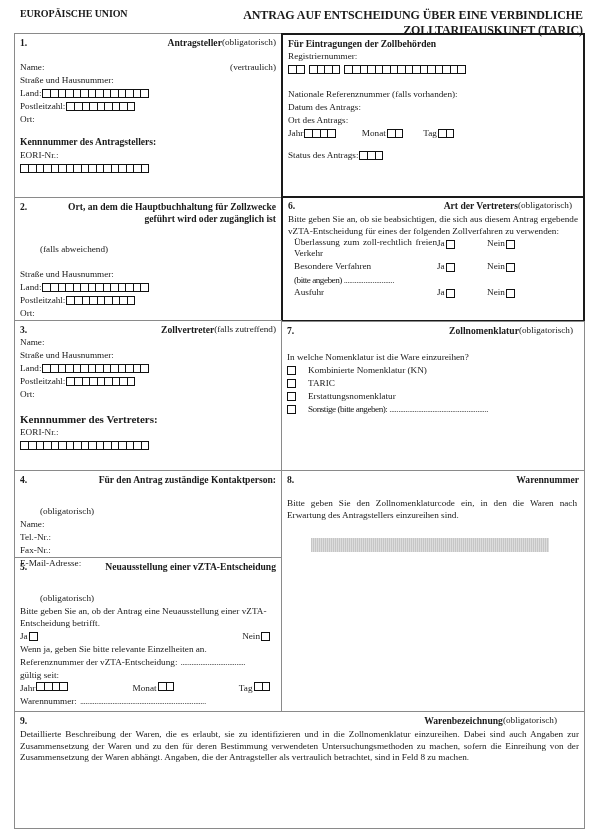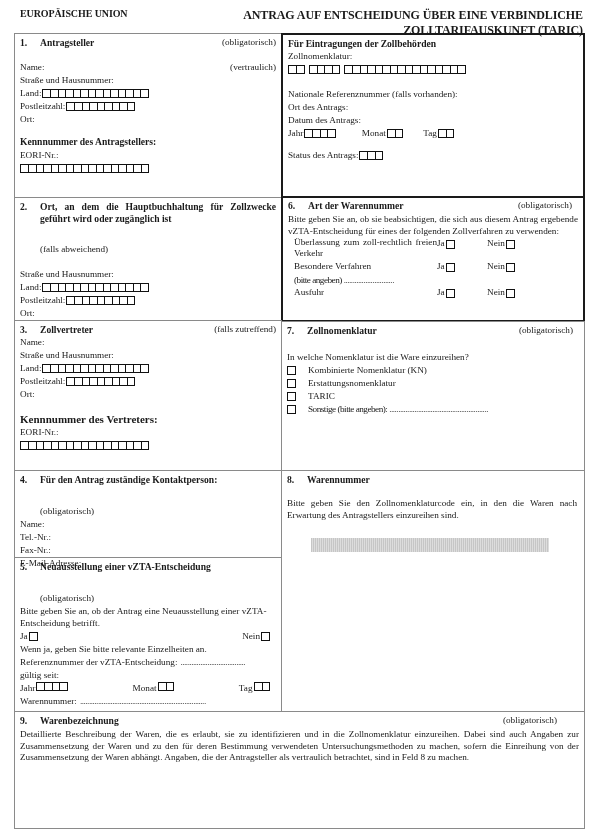--- a/index.html
+++ b/index.html
@@ -6,21 +6,21 @@
   html, body { width: 605px; height: 838px; background: #ffffff; overflow: hidden; }
   body { position: relative; font-family: "Liberation Serif", "DejaVu Serif", serif; color: #1a1a1a; font-size: 9.2px; line-height: 1.25; }
   .abs { position: absolute; }
   .hdr-left { left: 20px; top: 8px; font-size: 10px; font-weight: bold; letter-spacing: -0.1px; }
   .hdr-right { right: 22px; top: 8px; font-size: 12px; font-weight: bold; text-align: right; line-height: 1.28; letter-spacing: -0.1px; }
   .frame { border: 1px solid #8a8a8a; }
   .bold-frame { border: 2px solid #1a1a1a; }
   .sec { position: absolute; padding: 3px 5px 0 5px; }
   .sec-title { display: flex; font-weight: bold; font-size: 9.6px; }
   .sec-title .num { width: 20px; flex: 0 0 20px; }
-  .sec-title .txt { flex: 1; }
+  .sec-title .txt { flex: 1; text-align: right; }
   .sec-title .note { font-weight: normal; font-size: 9.2px; white-space: nowrap; }
   .line { height: 13px; white-space: nowrap; display: flex; align-items: center; }
   .boxes { display: inline-flex; margin-left: 1px; }
   .boxes span { display: inline-block; width: 9px; height: 9px; border: 1.6px solid #111; margin-right: 0; }
   .boxes span + span { border-left: none; width: 7.5px; }
   .boxgap { display: inline-block; width: 3px; }
   .cb { display: inline-block; width: 9px; height: 9px; border: 1.5px solid #111; vertical-align: middle; margin-left: 1px; }
   .just { text-align: justify; }
   .gray-bar { background: repeating-linear-gradient(90deg, #bdbdbd 0 1px, #d8d8d8 1px 2px), #cfcfcf; opacity: 0.85; }
   .dots { letter-spacing: -0.5px; }
@@ -106,21 +106,21 @@
         <span></span>
         <span></span>
         <span></span>
         <span></span>
       </span>
     </div>
 </div>
 
 <div class="sec bold-frame" style="left:281px; top:33px; width:304px; height:165px; padding-top:2px;">
   <div class="line" style="font-weight:bold; font-size:9.6px">Für Eintragungen der Zollbehörden</div>
-  <div class="line">Zollnomenklatur:</div>
+  <div class="line">Registriernummer:</div>
   <div class="line">
     <span class="boxes" style="margin-left:0">
         <span></span>
         <span></span>
       </span>
       <span class="boxgap"></span>
     <span class="boxes">
         <span></span>
         <span></span>
         <span></span>
@@ -141,22 +141,22 @@
         <span></span>
         <span></span>
         <span></span>
         <span></span>
         <span></span>
         <span></span>
       </span>
   </div>
   <div style="height:12px"></div>
   <div class="line">Nationale Referenznummer (falls vorhanden):</div>
+  <div class="line">Datum des Antrags:</div>
   <div class="line">Ort des Antrags:</div>
-  <div class="line">Datum des Antrags:</div>
   <div class="line">
     <span>Jahr</span>
       <span class="boxes">
         <span></span>
         <span></span>
         <span></span>
         <span></span>
       </span>
     <span style="width:26px; display:inline-block"></span>
     <span>Monat</span>
@@ -226,21 +226,21 @@
       </span>
     </div>
   <div class="line">
       <span>Ort:</span>
     </div>
 </div>
 
 <div class="sec bold-frame" style="left:281px; top:196px; width:304px; height:126px; padding-top:2px;">
   <div class="sec-title">
     <span class="num">6.</span>
-    <span class="txt">Art der Warennummer</span>
+    <span class="txt">Art der Vertreters</span>
     <span class="note" style="margin-right:6px">(obligatorisch)</span>
   </div>
   <div class="just" style="margin-top:2px; line-height:1.27">Bitte geben Sie an, ob sie beabsichtigen, die sich aus diesem Antrag ergebende vZTA-Entscheidung für eines der folgenden Zollverfahren zu verwenden:</div>
   <div style="position:relative; padding-left:6px;">
     <div style="display:flex; height:24px;">
       <span class="just" style="width:143px; line-height:1.2">Überlassung zum zoll-rechtlich freien Verkehr</span>
       <span style="width:50px; padding-top:1px"><span>Ja</span><span class="cb"></span></span>
       <span style="padding-top:1px"><span>Nein</span><span class="cb"></span></span>
     </div>
     <div style="display:flex; height:13px;">
@@ -338,25 +338,25 @@
     <span class="note" style="margin-right:6px">(obligatorisch)</span>
   </div>
   <div style="height:14px"></div>
   <div class="line">In welche Nomenklatur ist die Ware einzureihen?</div>
   <div class="line">
       <span class="cb" style="margin:0 12px 0 0"></span>
       <span>Kombinierte Nomenklatur (KN)</span>
     </div>
   <div class="line">
       <span class="cb" style="margin:0 12px 0 0"></span>
+      <span>TARIC</span>
+    </div>
+  <div class="line">
+      <span class="cb" style="margin:0 12px 0 0"></span>
       <span>Erstattungsnomenklatur</span>
-    </div>
-  <div class="line">
-      <span class="cb" style="margin:0 12px 0 0"></span>
-      <span>TARIC</span>
     </div>
   <div class="line">
       <span class="cb" style="margin:0 12px 0 0"></span>
       <span class="dots">Sonstige (bitte angeben): .......................................................</span>
     </div>
 </div>
 
 <div class="sec frame" style="left:14px; top:470px; width:268px; height:88px;">
   <div class="sec-title">
     <span class="num">4.</span>

